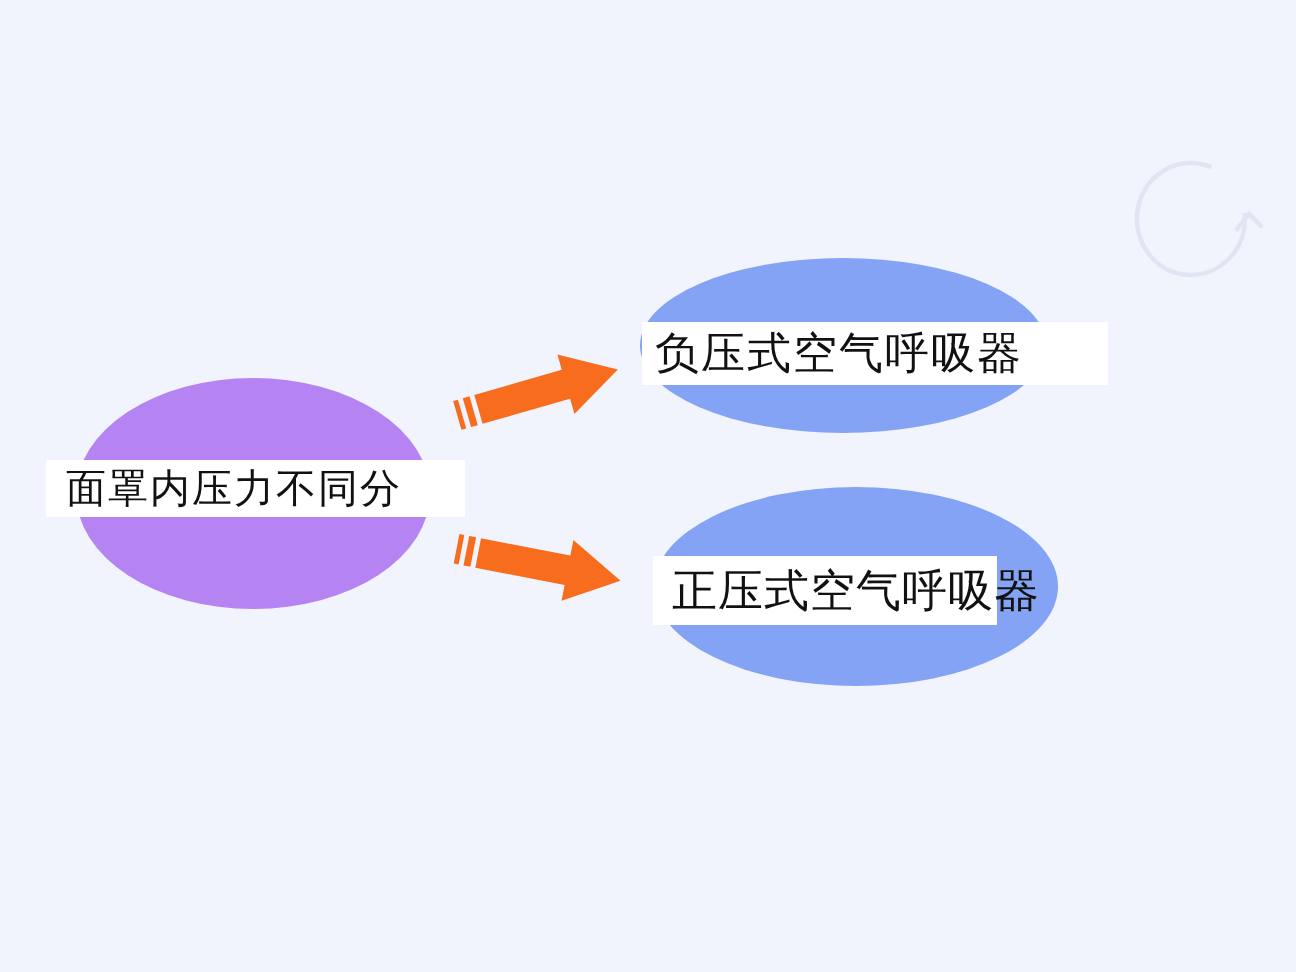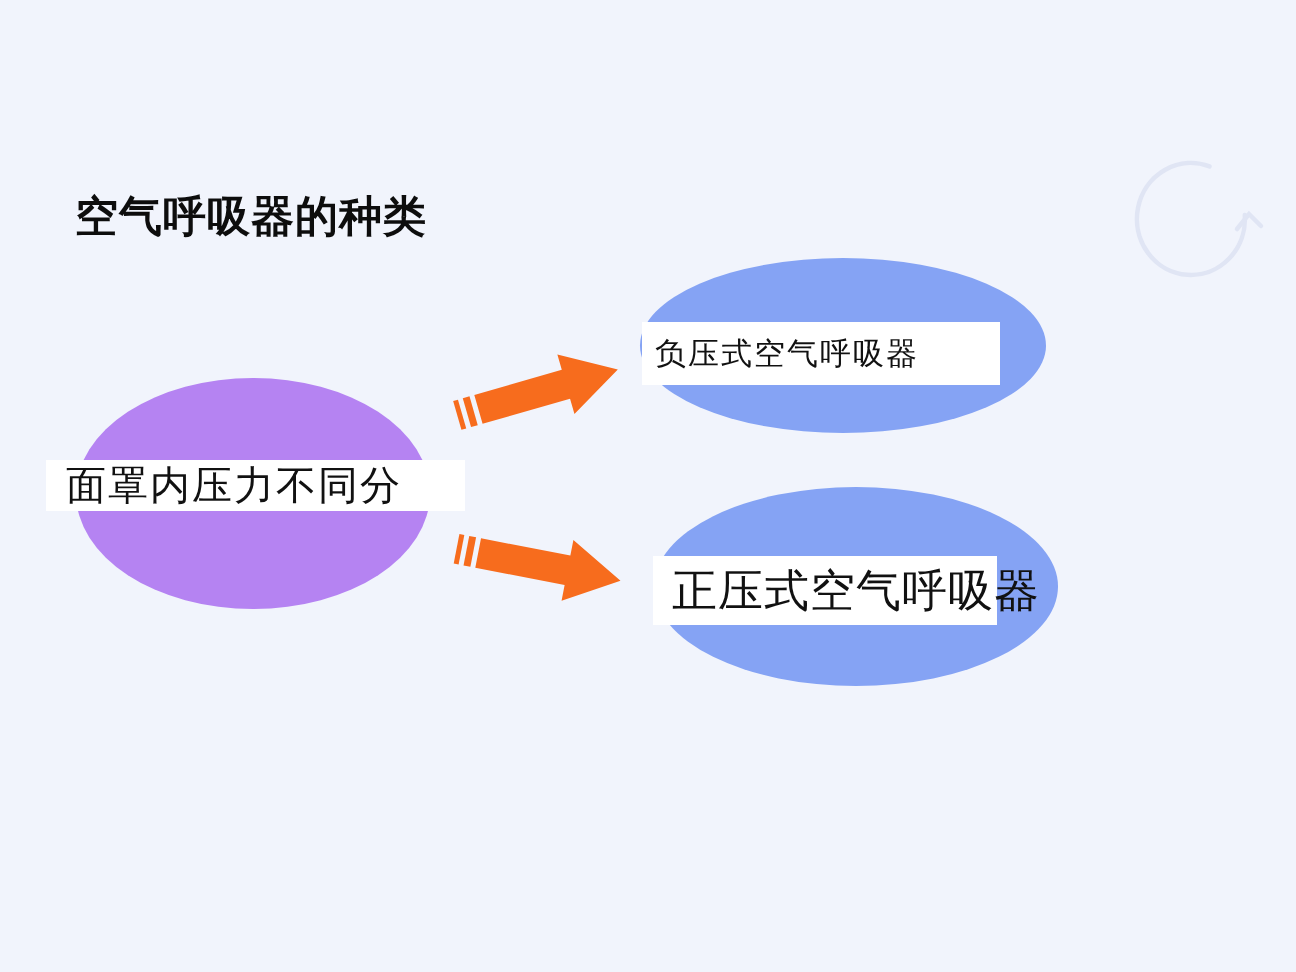--- a/index.html
+++ b/index.html
@@ -41,44 +41,43 @@
   .ellipse.branch-bottom{
     left:654px;top:487px;width:404px;height:199px;
     background:var(--branch-ellipse);
   }
   .label-box{
     position:absolute;background:var(--label-bg);
     display:flex;align-items:center;
     color:var(--text);white-space:nowrap;
   }
   .label-box.root-label{
-    left:46px;top:460px;width:419px;height:51px;
+    left:46px;top:460px;width:419px;height:57px;
     font-size:40px;padding-left:20px;letter-spacing:2px;
   }
   .label-box.branch-top-label{
-    left:642px;top:322px;width:358px;height:63px;
-    font-size:31px;padding-left:13px;letter-spacing:2px;font-family:Liberation Serif, serif;
+    left:642px;top:322px;width:466px;height:63px;
+    font-size:44px;padding-left:13px;letter-spacing:2px;font-family:Liberation Serif, serif;
   }
   .label-box.branch-bottom-label{
     left:653px;top:556px;width:344px;height:69px;
     font-size:45px;padding-left:19px;letter-spacing:1px;
   }
   .arrow-svg{position:absolute;width:170px;height:70px;overflow:visible;}
   .arrow-svg path{fill:var(--arrow);}
   .arrow-top{left:454px;top:357px;transform:rotate(-16deg);}
   .arrow-bottom{left:455px;top:530px;transform:rotate(11deg);}
   .watermark-svg{position:absolute;left:1130px;top:152px;width:136px;height:136px;}
   .watermark-svg path{stroke:var(--watermark);stroke-width:4.5;fill:none;stroke-linecap:round;}
 </style>
 </head>
 <body>
 
 <div class="slide">
 
-  <div class="slide-title">空气呼吸器的种类</div>
 
   <div class="ellipse root"></div>
   <div class="label-box root-label">
     <span>面罩内压力不同分</span>
   </div>
 
   <div class="ellipse branch-top"></div>
   <div class="ellipse branch-bottom"></div>
 
   <svg class="arrow-svg arrow-top" viewBox="0 0 170 70">

